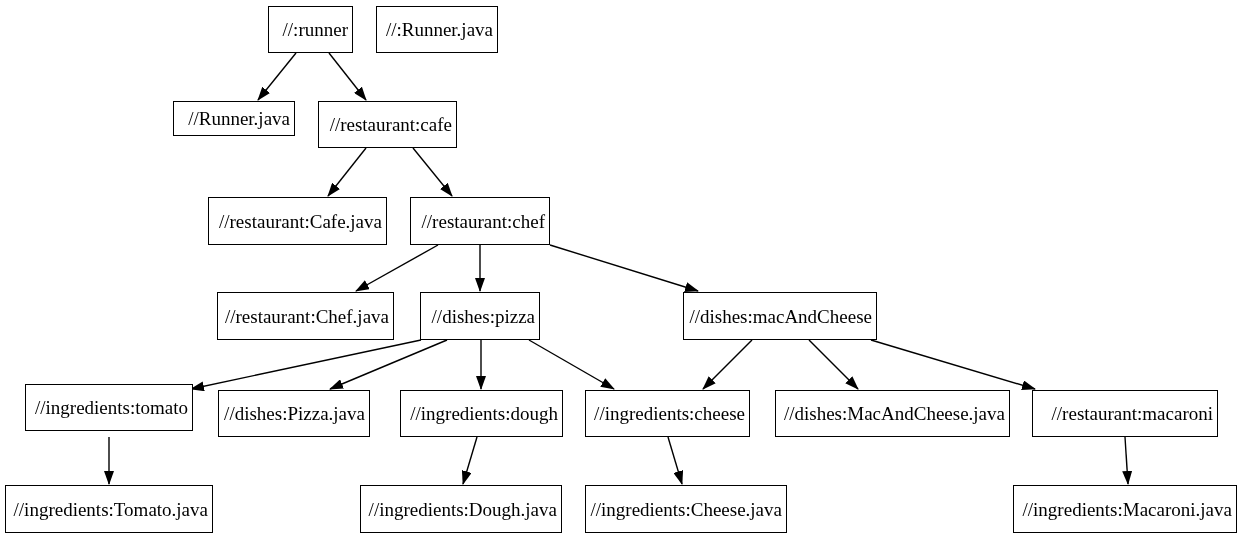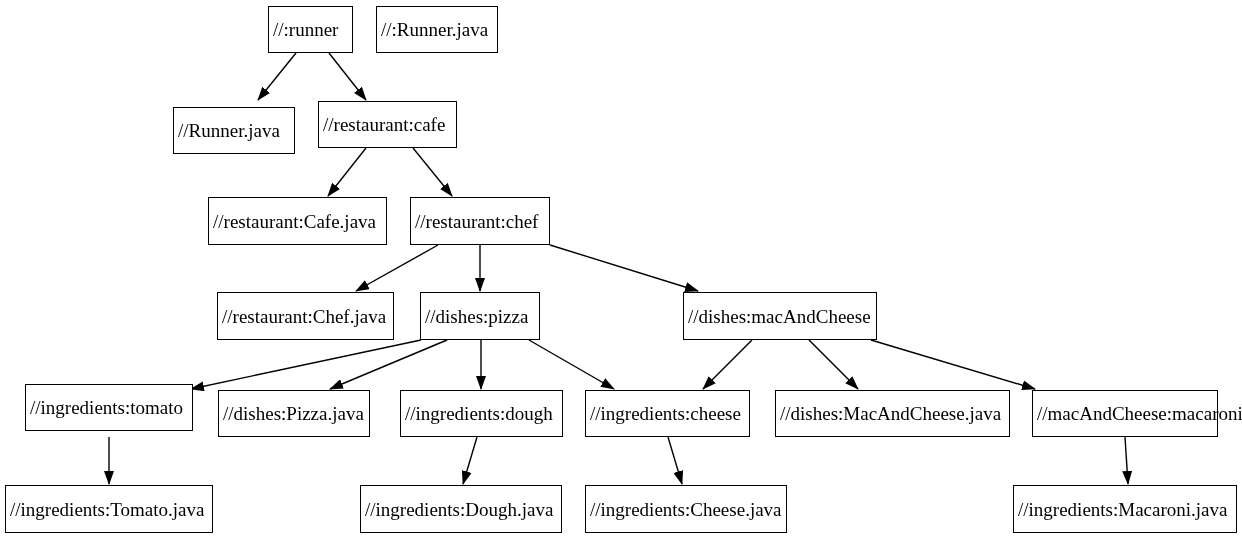--- a/index.html
+++ b/index.html
@@ -27,21 +27,21 @@
     fill: var(--edge, #000000);
     stroke: none;
   }
   .node {
     position: absolute;
     box-sizing: border-box;
     background: var(--node-fill, #ffffff);
     border: 1.4px solid var(--node-border, #000000);
     display: flex;
     align-items: center;
-    justify-content: flex-start;
+    justify-content: flex-end;
     white-space: nowrap;
     font-size: 19px;
     color: var(--text, #000000);
   }
   .node-label { display: inline-block; line-height: 1; padding: 0 4px; }
 </style>
 </head>
 <body>
 
 <div class="canvas">
@@ -71,21 +71,21 @@
       <line x1="668" y1="437" x2="682" y2="484" class="edge" marker-end="url(#arrowhead)"></line>
       <line x1="1125" y1="437" x2="1128" y2="484" class="edge" marker-end="url(#arrowhead)"></line>
     </svg>
 
   <div class="node" style="left: 268px; top: 6px; width: 85px; height: 47px;">
       <span class="node-label">//:runner</span>
     </div>
   <div class="node" style="left: 376px; top: 6px; width: 122px; height: 47px;">
       <span class="node-label">//:Runner.java</span>
     </div>
-  <div class="node" style="left: 173px; top: 101px; width: 122px; height: 47px; margin-top: 6px;">
+  <div class="node" style="left: 173px; top: 101px; width: 122px; height: 35px;">
       <span class="node-label">//Runner.java</span>
     </div>
   <div class="node" style="left: 318px; top: 101px; width: 139px; height: 47px;">
       <span class="node-label">//restaurant:cafe</span>
     </div>
   <div class="node" style="left: 208px; top: 197px; width: 179px; height: 48px;">
       <span class="node-label">//restaurant:Cafe.java</span>
     </div>
   <div class="node" style="left: 410px; top: 197px; width: 140px; height: 48px;">
       <span class="node-label">//restaurant:chef</span>
@@ -108,21 +108,21 @@
   <div class="node" style="left: 400px; top: 390px; width: 163px; height: 47px;">
       <span class="node-label">//ingredients:dough</span>
     </div>
   <div class="node" style="left: 775px; top: 390px; width: 235px; height: 47px;">
       <span class="node-label">//dishes:MacAndCheese.java</span>
     </div>
   <div class="node" style="left: 585px; top: 390px; width: 165px; height: 47px;">
       <span class="node-label">//ingredients:cheese</span>
     </div>
   <div class="node" style="left: 1032px; top: 390px; width: 186px; height: 47px;">
-      <span class="node-label">//macAndCheese:macaroni</span>
+      <span class="node-label">//restaurant:macaroni</span>
     </div>
   <div class="node" style="left: 5px; top: 485px; width: 208px; height: 48px;">
       <span class="node-label">//ingredients:Tomato.java</span>
     </div>
   <div class="node" style="left: 360px; top: 485px; width: 202px; height: 48px;">
       <span class="node-label">//ingredients:Dough.java</span>
     </div>
   <div class="node" style="left: 585px; top: 485px; width: 202px; height: 48px;">
       <span class="node-label">//ingredients:Cheese.java</span>
     </div>

